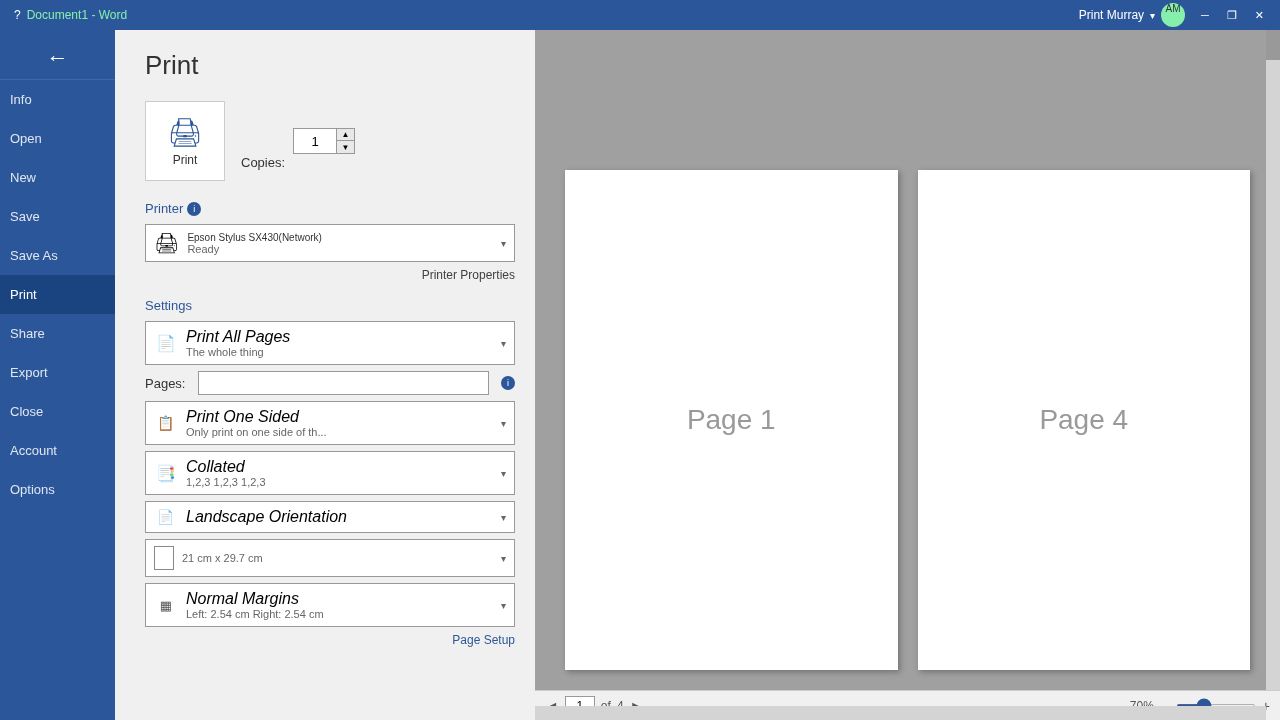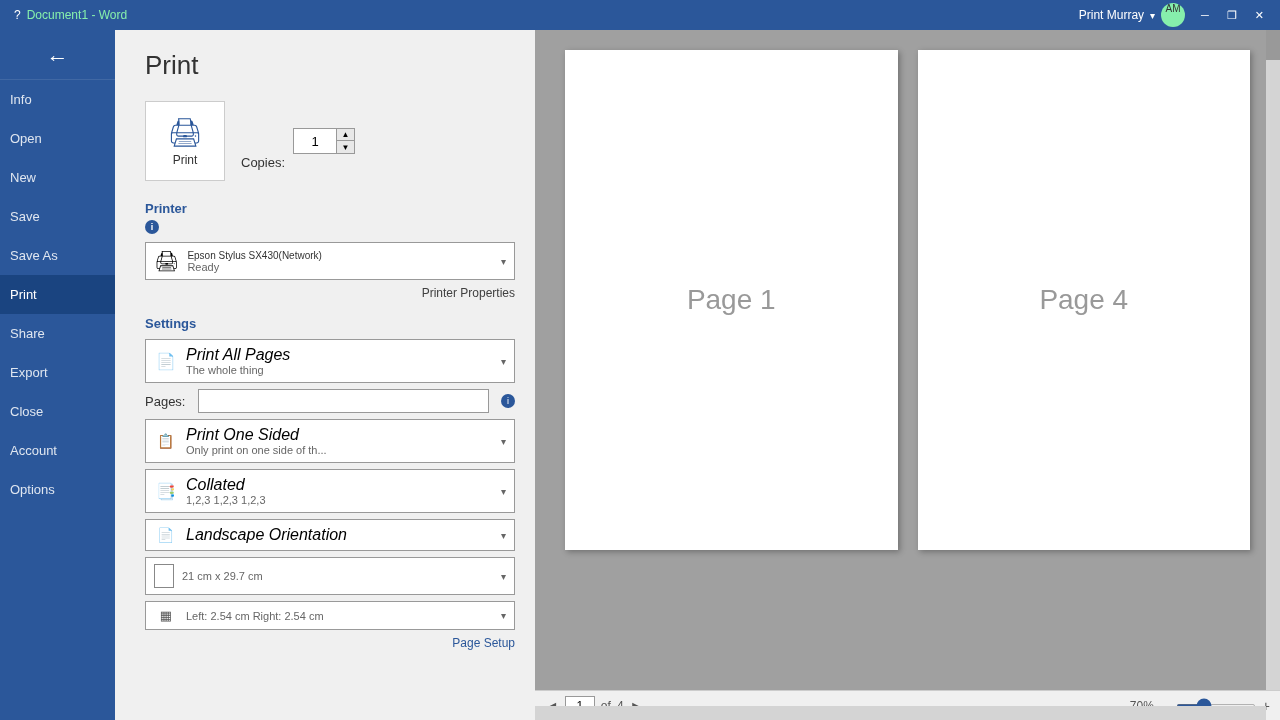--- a/index.html
+++ b/index.html
@@ -84,21 +84,21 @@
 
     .copies-section { display: flex; align-items: center; gap: 8px; }
     .copies-label { font-size: 13px; color: #333; margin-top: 42px; }
     .copies-input-wrap { display: flex; align-items: center; border: 1px solid #999; background: white; }
     .copies-input { width: 42px; height: 24px; border: none; outline: none; padding: 0 4px; font-size: 13px; text-align: center; }
     .copies-spinners { display: flex; flex-direction: column; }
     .spinner-btn { width: 18px; height: 12px; background: #e8e8e8; border: none; border-left: 1px solid #999; cursor: pointer; font-size: 8px; display: flex; align-items: center; justify-content: center; }
     .spinner-btn:first-child { border-bottom: 1px solid #999; }
 
     
-    .section-label { font-size: 13px; font-weight: 700; color: #2b579a; margin-bottom: 8px; display: flex; align-items: flex-start; gap: 4px; flex-direction: column; }
+    .section-label { font-size: 13px; font-weight: 400; color: #2b579a; margin-bottom: 8px; display: flex; align-items: flex-end; gap: 4px; }
     .info-icon { width: 14px; height: 14px; border-radius: 50%; background: #2b579a; color: white; font-size: 9px; display: flex; align-items: center; justify-content: center; cursor: pointer; }
 
     .printer-dropdown {
       border: 1px solid #999;
       background: white;
       display: flex;
       align-items: center;
       padding: 6px 8px;
       cursor: pointer;
       margin-bottom: 6px;
@@ -157,21 +157,21 @@
     .preview-scroll-track-bottom {
       position: absolute;
       bottom: 0; left: 0; right: 14px;
       height: 14px;
       background: #d4d4d4;
     }
 
     .preview-pages {
       flex: 1;
       display: flex;
-      align-items: flex-start;
+      align-items: flex-end;
       justify-content: center;
       gap: 20px;
       padding: 20px 30px;
       overflow: hidden;
     }
     .page-preview {
       background: white;
       box-shadow: 2px 2px 6px rgba(0,0,0,0.3);
       display: flex;
       align-items: center;
@@ -329,20 +329,21 @@
         <span class="settings-icon" style="font-size:13px; border: 1px solid #888; width:20px; height:24px; display:inline-flex; align-items:center; justify-content:center; margin-right:8px;"></span>
         <div class="settings-info">
           <div class="settings-sub">21 cm x 29.7 cm</div>
         </div>
         <span class="dropdown-arrow">▾</span>
       </div>
 
       <div class="settings-dropdown">
         <span class="settings-icon" style="font-size:13px;">▦</span>
         <div class="settings-info">
+          <div class="settings-main">Normal Margins</div>
           <div class="settings-sub">Left: 2.54 cm   Right: 2.54 cm</div>
         </div>
         <span class="dropdown-arrow">▾</span>
       </div>
 
       <a class="page-setup-link">Page Setup</a>
     </div>
 
     <div class="preview-area">
 

